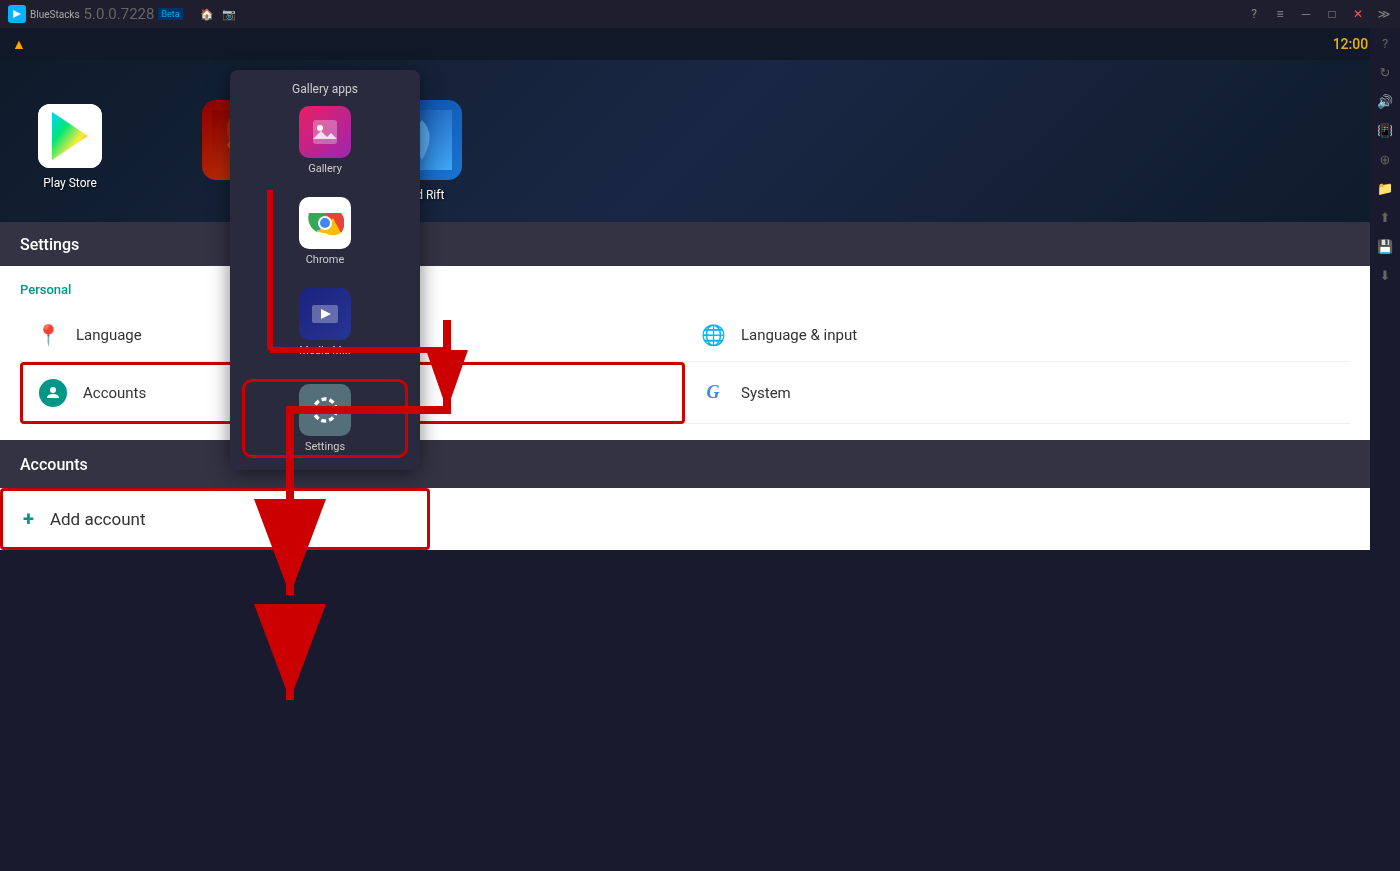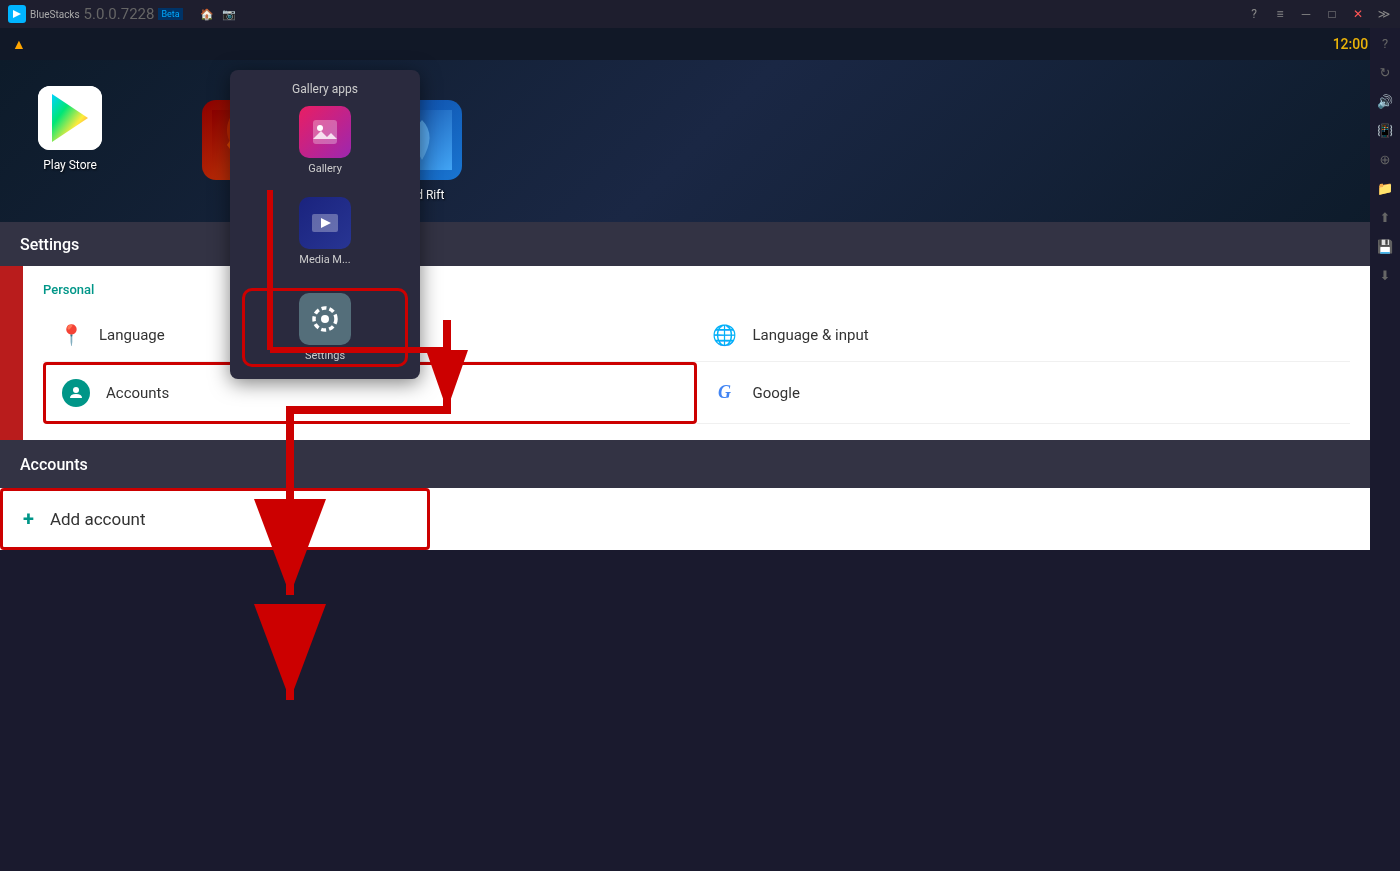--- a/index.html
+++ b/index.html
@@ -241,24 +241,23 @@
       padding: 0 20px;
     }
     .settings-header-title {
       color: white;
       font-size: 16px;
       font-weight: 500;
     }
 
     
     .settings-content {
-      background: #b91c1c;
+      background: #f9a8d4;
       display: flex;
       flex-direction: column;
-      padding-left: 23px;
     }
 
     .settings-inner {
       background: white;
       margin: 0;
       padding: 16px 20px;
     }
     .personal-label {
       color: #009688;
       font-size: 13px;
@@ -413,21 +412,21 @@
           <span class="warning-icon">▲</span>
         </div>
         <div style="display:flex; align-items:center; gap:10px;">
           <span class="emu-clock">12:00</span>
           <span class="fullscreen-icon">⛶</span>
         </div>
       </div>
 
       <div class="desktop" style="height:383px; position:relative;">
 
-        <div class="app-icon" style="margin-top:6px;padding-left:8px;">
+        <div class="app-icon" style="margin-top:24px;padding-left:8px;">
           <div class="app-icon-img play-store-icon" style="background:white; border-radius:12px; overflow:hidden;">
             <svg width="64" height="64" viewBox="0 0 64 64">
               <rect width="64" height="64" fill="white"></rect>
               <polygon points="14,8 50,32 14,56" fill="url(#pg)"></polygon>
               <defs>
                 <linearGradient id="pg" x1="0%" y1="0%" x2="100%" y2="100%">
                   <stop offset="0%" style="stop-color:#00d2ff"></stop>
                   <stop offset="33%" style="stop-color:#00e676"></stop>
                   <stop offset="66%" style="stop-color:#ffeb3b"></stop>
                   <stop offset="100%" style="stop-color:#ff5252"></stop>
@@ -447,20 +446,34 @@
                 <svg width="30" height="30" viewBox="0 0 30 30">
                   <rect width="30" height="30" fill="transparent"></rect>
                   <rect x="3" y="3" width="24" height="24" rx="3" fill="#fff" opacity="0.3"></rect>
                   <circle cx="10" cy="11" r="3" fill="#fff"></circle>
                   <polygon points="3,22 11,14 17,20 21,16 27,22" fill="#fff" opacity="0.8"></polygon>
                 </svg>
               </div>
               <span class="sys-app-label">Gallery</span>
             </div>
 
+            <div class="sys-app-item">
+              <div class="sys-app-icon chrome-icon-bg" style="background:white;">
+                <svg width="38" height="38" viewBox="0 0 38 38">
+                  <circle cx="19" cy="19" r="19" fill="white"></circle>
+                  <circle cx="19" cy="19" r="10" fill="#4285f4"></circle>
+                  <path d="M19 9 L35 9 A16 16 0 0 1 35 29 Z" fill="#ea4335"></path>
+                  <path d="M19 9 L3 9 A16 16 0 0 0 11 28 Z" fill="#34a853"></path>
+                  <path d="M11 28 L19 29 A16 16 0 0 0 35 29 L27 14 Z" fill="#fbbc04"></path>
+                  <circle cx="19" cy="19" r="7" fill="white"></circle>
+                  <circle cx="19" cy="19" r="5" fill="#4285f4"></circle>
+                </svg>
+              </div>
+              <span class="sys-app-label">Chrome</span>
+            </div>
 
             <div class="sys-app-item">
               <div class="sys-app-icon media-icon-bg" style="background:linear-gradient(135deg,#1a237e,#283593);">
                 <svg width="30" height="30" viewBox="0 0 30 30">
                   <rect x="2" y="6" width="26" height="18" rx="2" fill="#fff" opacity="0.3"></rect>
                   <polygon points="11,10 21,15 11,20" fill="white"></polygon>
                 </svg>
               </div>
               <span class="sys-app-label">Media M...</span>
             </div>
@@ -555,21 +568,21 @@
                   <svg width="16" height="16" viewBox="0 0 16 16" fill="white">
                     <circle cx="8" cy="5" r="3"></circle>
                     <path d="M2 13 Q2 9 8 9 Q14 9 14 13" fill="white"></path>
                   </svg>
                 </span>
                 <span class="settings-item-text">Accounts</span>
               </div>
 
               <div class="settings-item">
                 <span class="settings-item-icon" style="color:#4285f4; font-style:italic; font-weight:bold; font-size:18px; font-family:serif;">G</span>
-                <span class="settings-item-text">Google</span>
+                <span class="settings-item-text">System</span>
               </div>
             </div>
           </div>
         </div>
       </div>
 
       <div class="accounts-section">
         <div class="accounts-header">
           <span class="accounts-header-title">Accounts</span>
           <span class="accounts-menu-icon">⋮</span>

